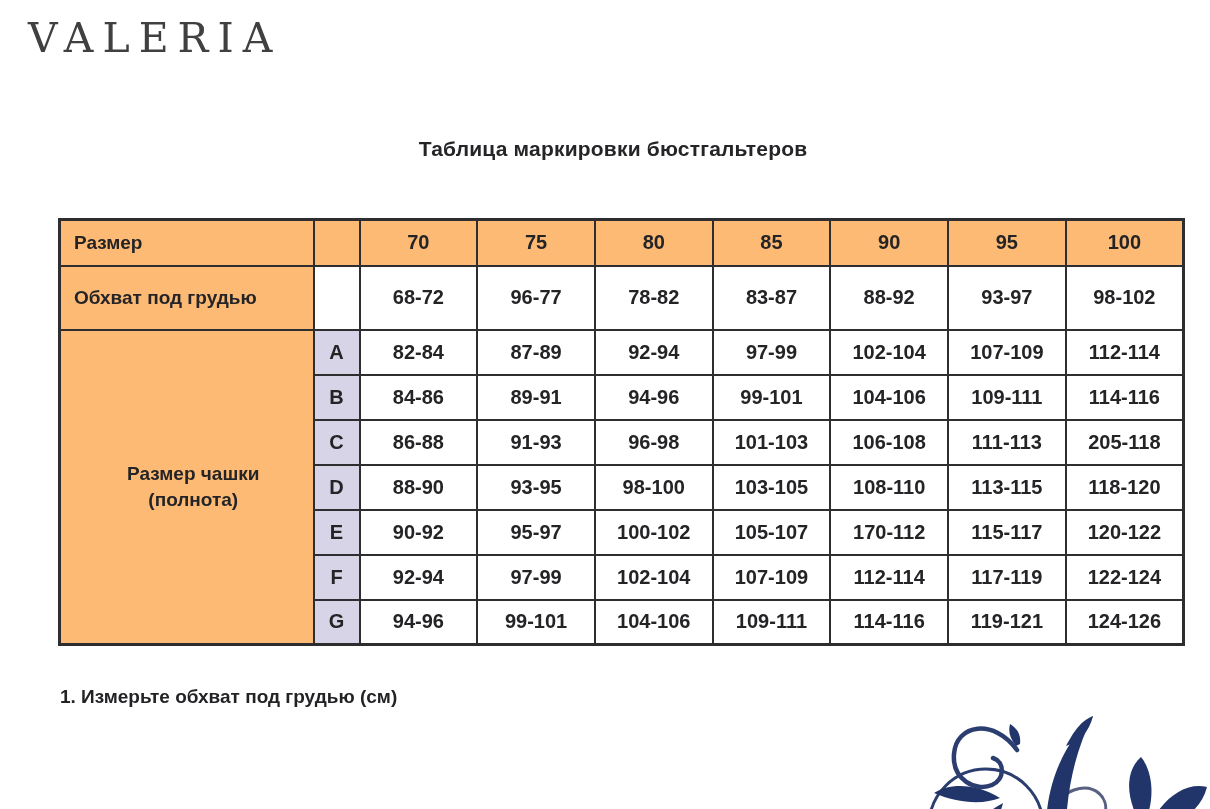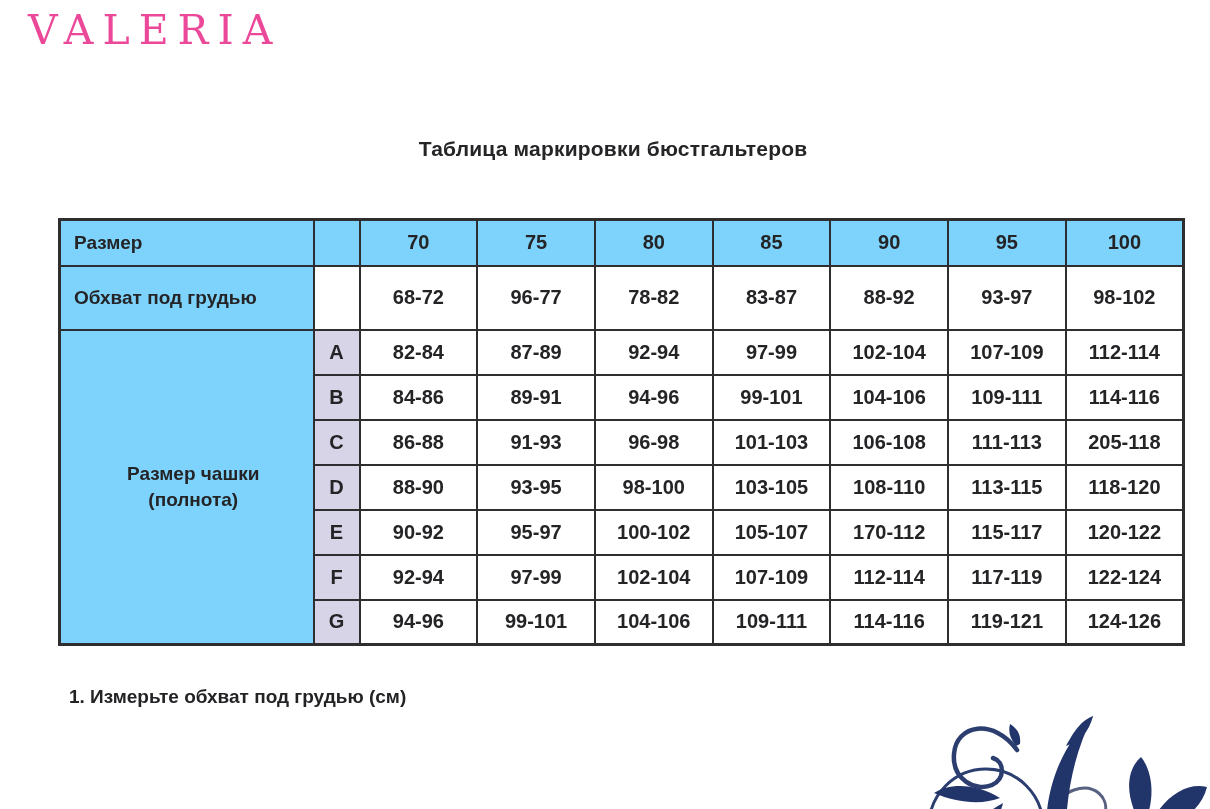--- a/index.html
+++ b/index.html
@@ -8,25 +8,25 @@
     background:#ffffff;
     font-family:"Liberation Sans", sans-serif;
     position:relative;
     overflow:hidden;
     color:#1d1d1f;
   }
   .page { position:absolute; inset:0; }
 
   
   .logo {
-    position:absolute; left:28px; top:10px;
+    position:absolute; left:28px; top:18px;
     font-family:"DejaVu Serif", serif;
     font-size:41px; line-height:1;
     letter-spacing:9px;
-    color:#ec4899;
+    color:#404040;
     font-weight:400;
   }
 
   
   .title {
     position:absolute; top:137px; left:0; width:1210px;
     text-align:center;
     font-size:21px; font-weight:bold; color:#252528;
     letter-spacing:0.2px;
     margin-left:8px;
@@ -47,41 +47,41 @@
     font-size:20px;
     font-weight:bold;
     color:#242427;
     padding:0;
     overflow:hidden;
     white-space:nowrap;
   }
   tr.header-row  { height:46px; }
   tr.underbust-row { height:64px; }
   tr.cup-row { height:45px; }
-  .peach { background:#7dd3fc; }
+  .peach { background:#fdba74; }
   .lav   { background:#d8d4e8; }
   .label-cell {
     text-align:left !important;
     padding-left:13px !important;
     font-size:19px !important;
   }
   .cup-label-cell {
     text-align:center;
     padding-left:13px !important;
     font-size:19px !important;
     line-height:1.35;
   }
   .value-cell { font-size:20px;border-radius:19px; }
 
   
   .instructions {
     position:absolute; left:56px; top:686px;
     font-size:19px; font-weight:bold; color:#232326;
   }
-  .instructions .step { margin:0 0 21px 13px; }
+  .instructions .step { margin:0 0 21px 4px; }
 
   
   .ornament {
     position:absolute; left:920px; top:702px;
     width:290px; height:170px;
     pointer-events:none;
   }
 </style>
 </head>
 <body>

